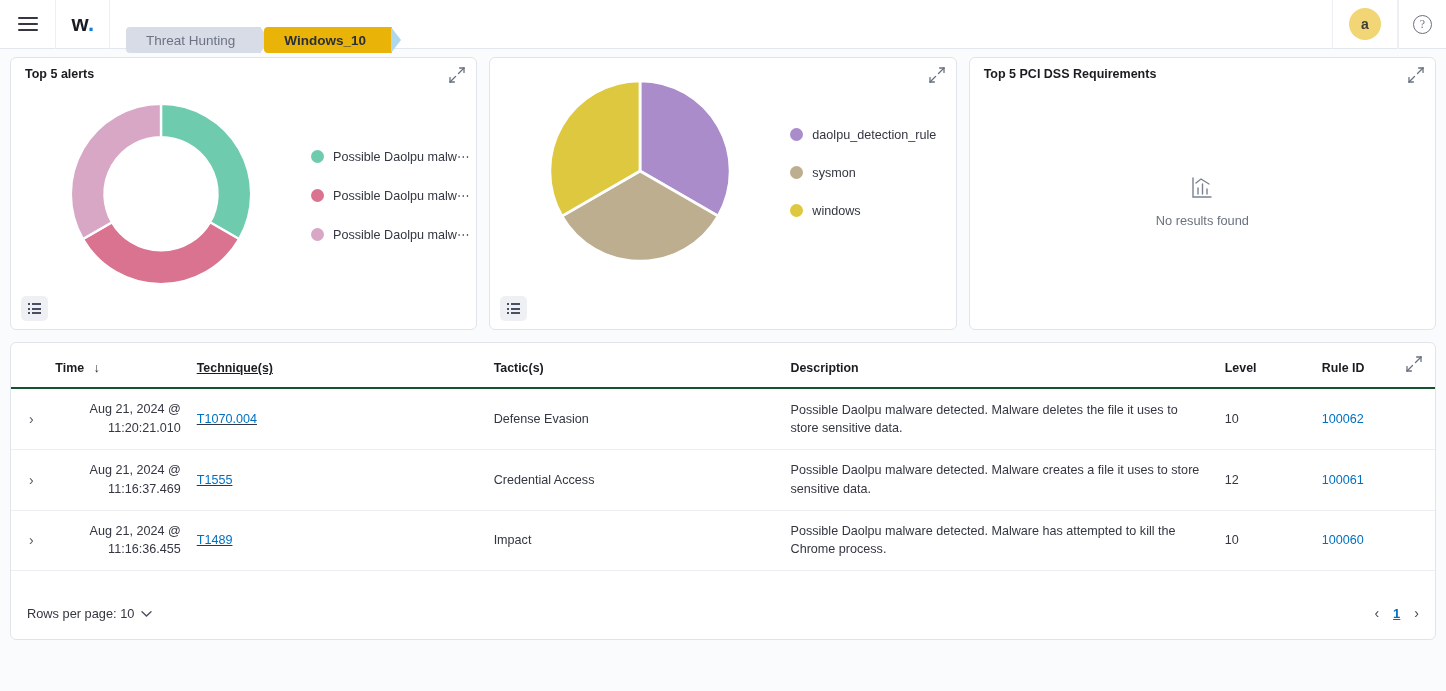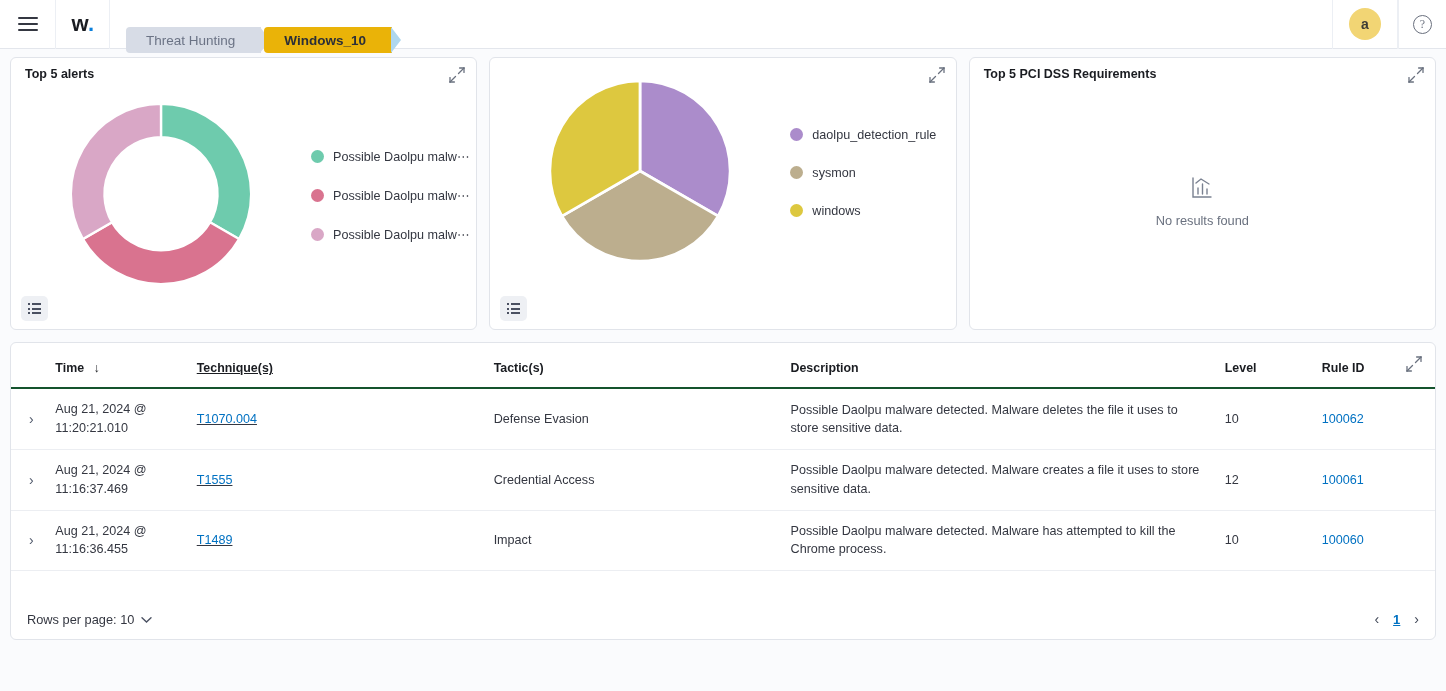--- a/index.html
+++ b/index.html
@@ -159,26 +159,26 @@
   }
   .col-caret { width: 36px; }
   .col-time { width: 140px; }
   .col-tech { width: 294px; text-decoration: underline; }
   .col-tactic { width: 294px; }
   .col-desc { width: 430px; }
   .col-level { width: 96px; }
   .col-rule { width: 120px; margin-left: 8px; }
   .caret-g { color:#50596b; font-size:14px; padding-left:10px; }
   .link { color:#0071c2; }
-  .time-cell { line-height:1.5; }
+  .time-cell { line-height:1.5;text-align:right; }
 
   .tfooter {
-    position:absolute; left:0; right:0; bottom:12px;
+    position:absolute; left:0; right:0; bottom:0;
     height: 52px;
-    display:flex; align-items:flex-end;
+    display:flex; align-items:center;
     padding: 0 16px;
   }
   .rows-per-page { font-size:12.8px; color:#343741; display:flex; align-items:center; gap:7px; }
   .pager { margin-left:auto; display:flex; align-items:center; gap:14px; }
   .pg-arrow { color:#3f4656; font-size:14px; }
   .pg-num { color:#0071c2; font-size:13px; font-weight:700; text-decoration: underline; }
 </style>
 </head>
 <body>
 

